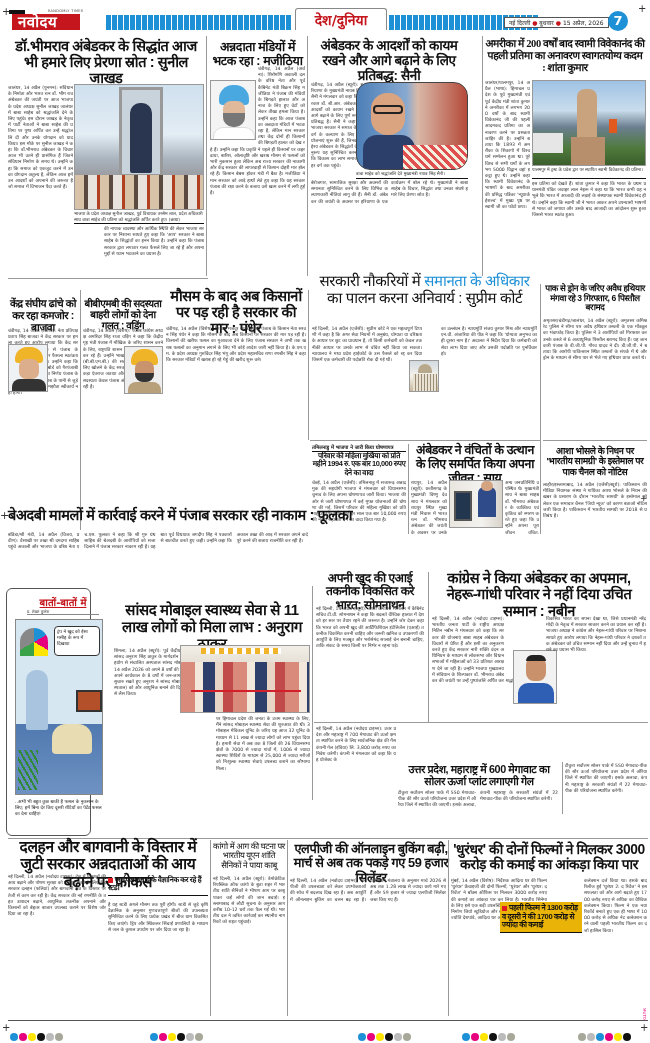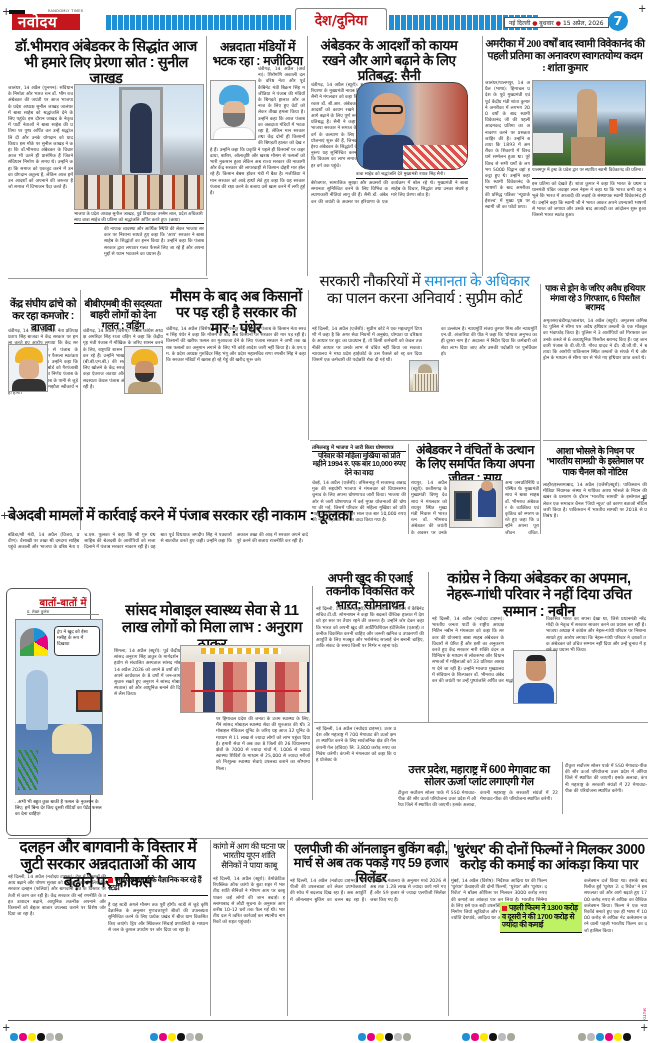--- a/index.html
+++ b/index.html
@@ -291,21 +291,21 @@
   <span>एलपीजी की उपलब्धता को लेकर उपभोक्ताओं की सोच में बदलाव दिख रहा है। अब आपूर्ति में ऑनलाइन बुकिंग का चलन बढ़ रहा है। पेट्रोलियम मंत्रालय के अनुसार मार्च 2026 से अब तक 1.28 लाख से ज्यादा छापे मारे गए हैं और 59 हजार से ज्यादा एलपीजी सिलेंडर जब्त किए गए हैं।</span>
 </div>
 
 <div class="vrule" style="left:448px;top:840px;height:176px;"></div>
 
 <div class="abs hl" style="left:451px;top:842px;width:196px;font-size:13.8px;">'धुरंधर' की दोनों फिल्मों ने मिलकर 3000 करोड़ की कमाई का आंकड़ा किया पार</div>
 <div class="abs body" style="left:451px;top:878px;width:96px;height:136px;">
   <span>मुंबई, 14 अप्रैल (विशेष):</span>
   <span>निर्देशक आदित्य धर की फिल्म 'धुरंधर' फ्रेंचाइजी की दोनों फिल्मों, 'धुरंधर' और 'धुरंधर: द रिवेंज' ने बॉक्स ऑफिस पर मिलकर 3000 करोड़ रुपए की कमाई का आंकड़ा पार कर लिया है। भारतीय सिनेमा के लिए इसे एक बड़ी उपलब्धि माना जा रहा है। फिल्म का निर्माण जियो स्टूडियोज और बी62 स्टूडियोज के बैनर तले ज्योति देशपांडे, आदित्य धर और लोकेश धर ने किया है।</span>
 </div>
-<div class="abs hl hl-l" style="left:500px;top:902px;width:82px;font-size:7.6px;background:#bef264;padding:2px;border-bottom:1px solid #111;">
+<div class="abs hl hl-l" style="left:500px;top:902px;width:82px;font-size:7.6px;background:#eab308;padding:2px;border-bottom:1px solid #111;">
   <span class="reddot"></span><span>पहली फिल्म ने 1300 करोड़ व दूसरी ने की 1700 करोड़ से ज्यादा की कमाई</span>
 </div>
 <div class="abs body" style="left:584px;top:878px;width:63px;height:136px;">कलेक्शन दर्ज किया था। इसके बाद रिलीज हुई 'धुरंधर 2: द रिवेंज' ने इस सफलता को और आगे बढ़ाते हुए 1700 करोड़ रुपए से अधिक का वैश्विक कलेक्शन किया। फिल्म ने एक नया रिकॉर्ड बनाते हुए एक ही भाषा में 1000 करोड़ से अधिक नेट कलेक्शन करने वाली पहली भारतीय फिल्म का दर्जा हासिल किया।</div>
 
 <div class="hrule" style="left:8px;top:1020px;width:640px;background:#555;"></div>
 <div class="abs" style="left:2px;top:1022px;font-size:10px;color:#333;">+</div>
 <div class="abs cmyk" style="left:10px;top:1026px;">
   <span style="background:#1e90d6"></span><span style="background:#e6007e"></span><span style="background:#ffe500"></span><span style="background:#111"></span><span style="background:#bbb"></span><span style="background:#a8a89a"></span>
 </div>
 <div class="abs cmyk" style="left:150px;top:1026px;">

